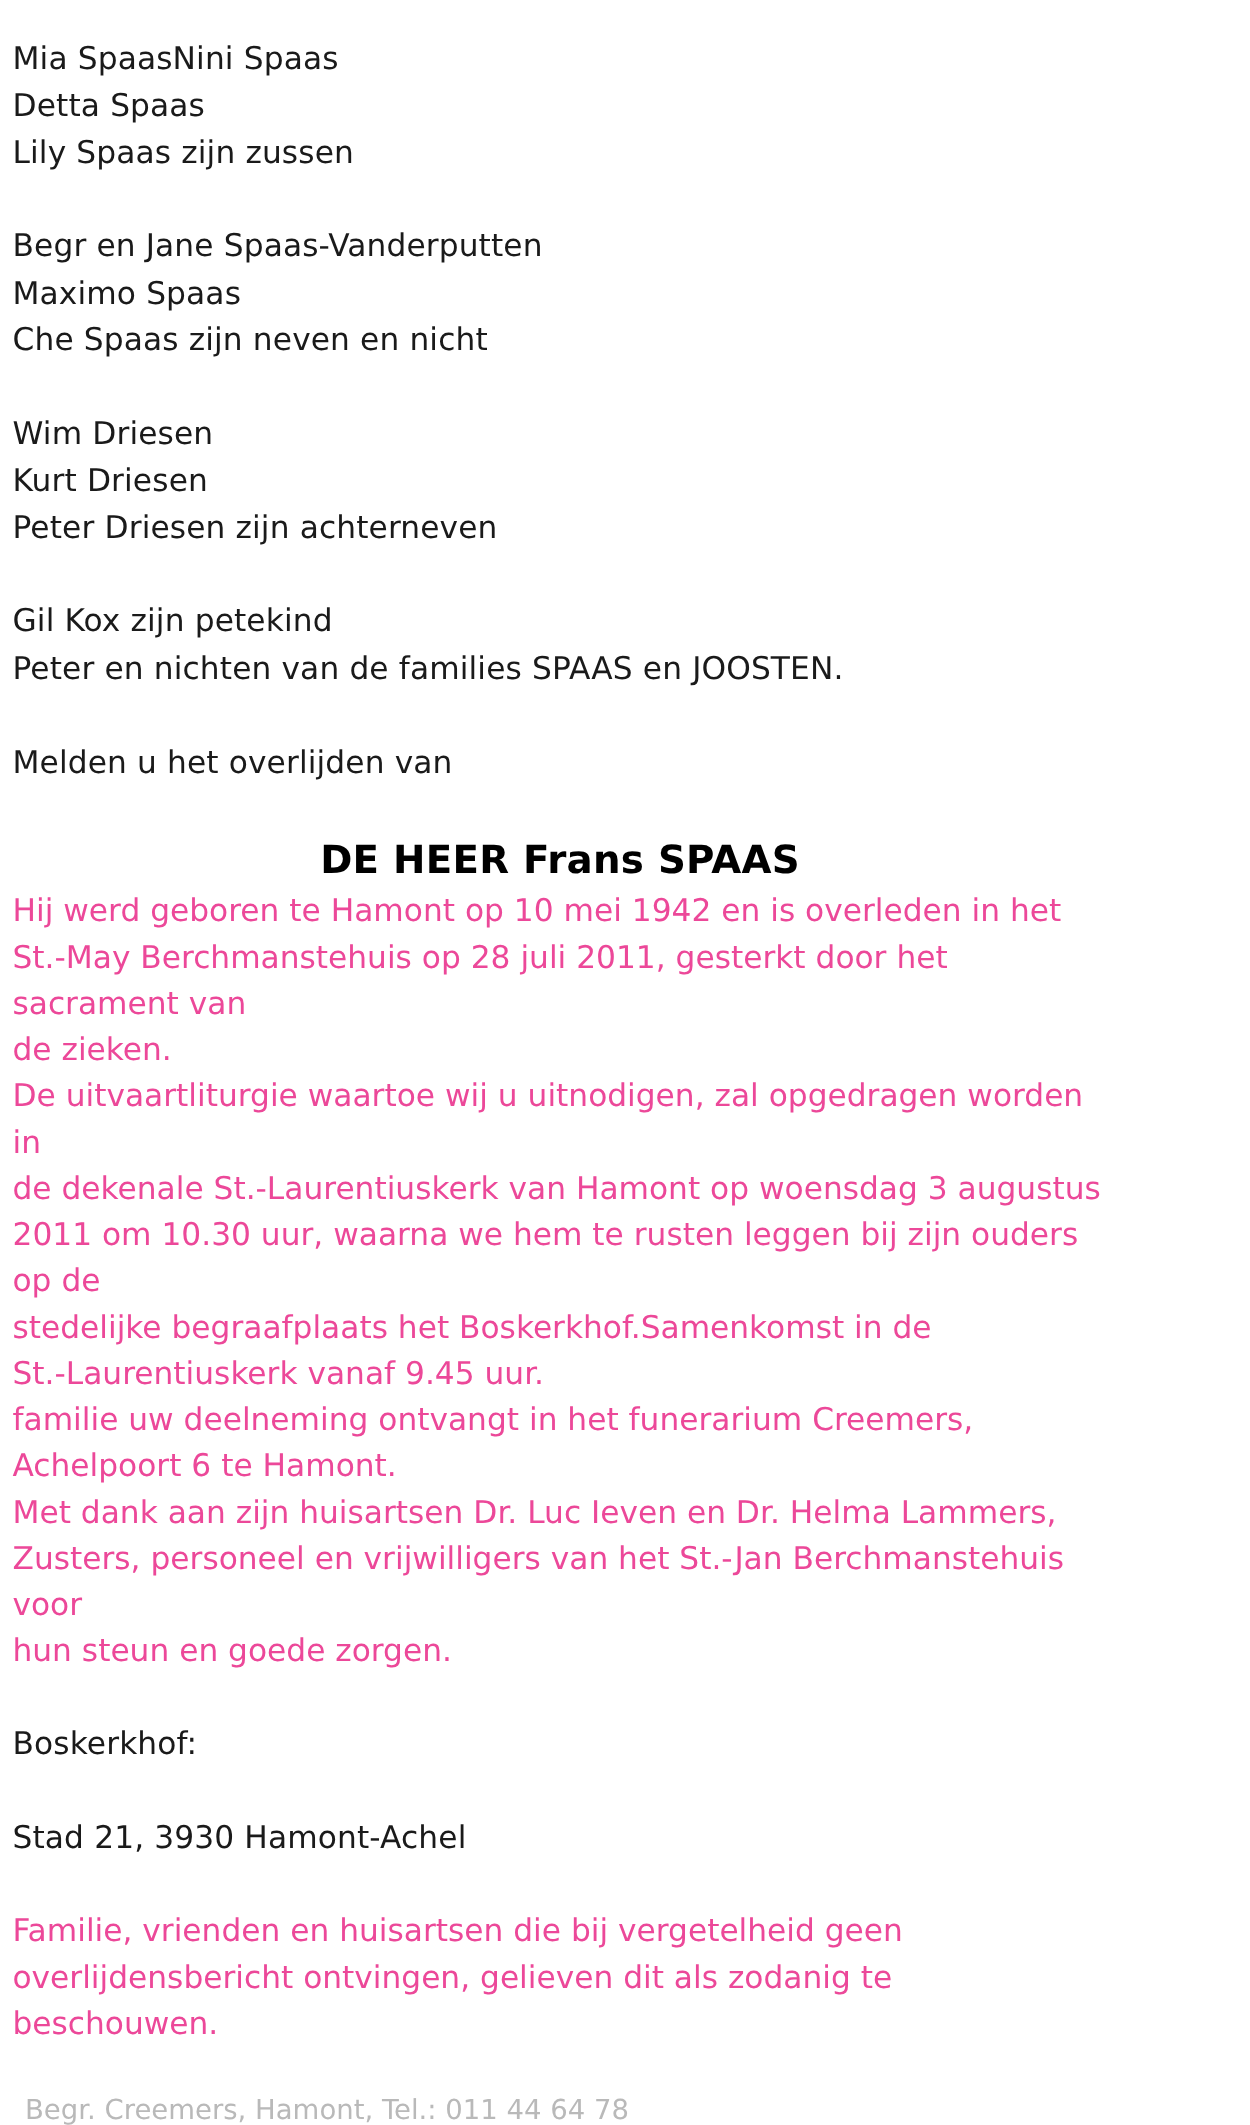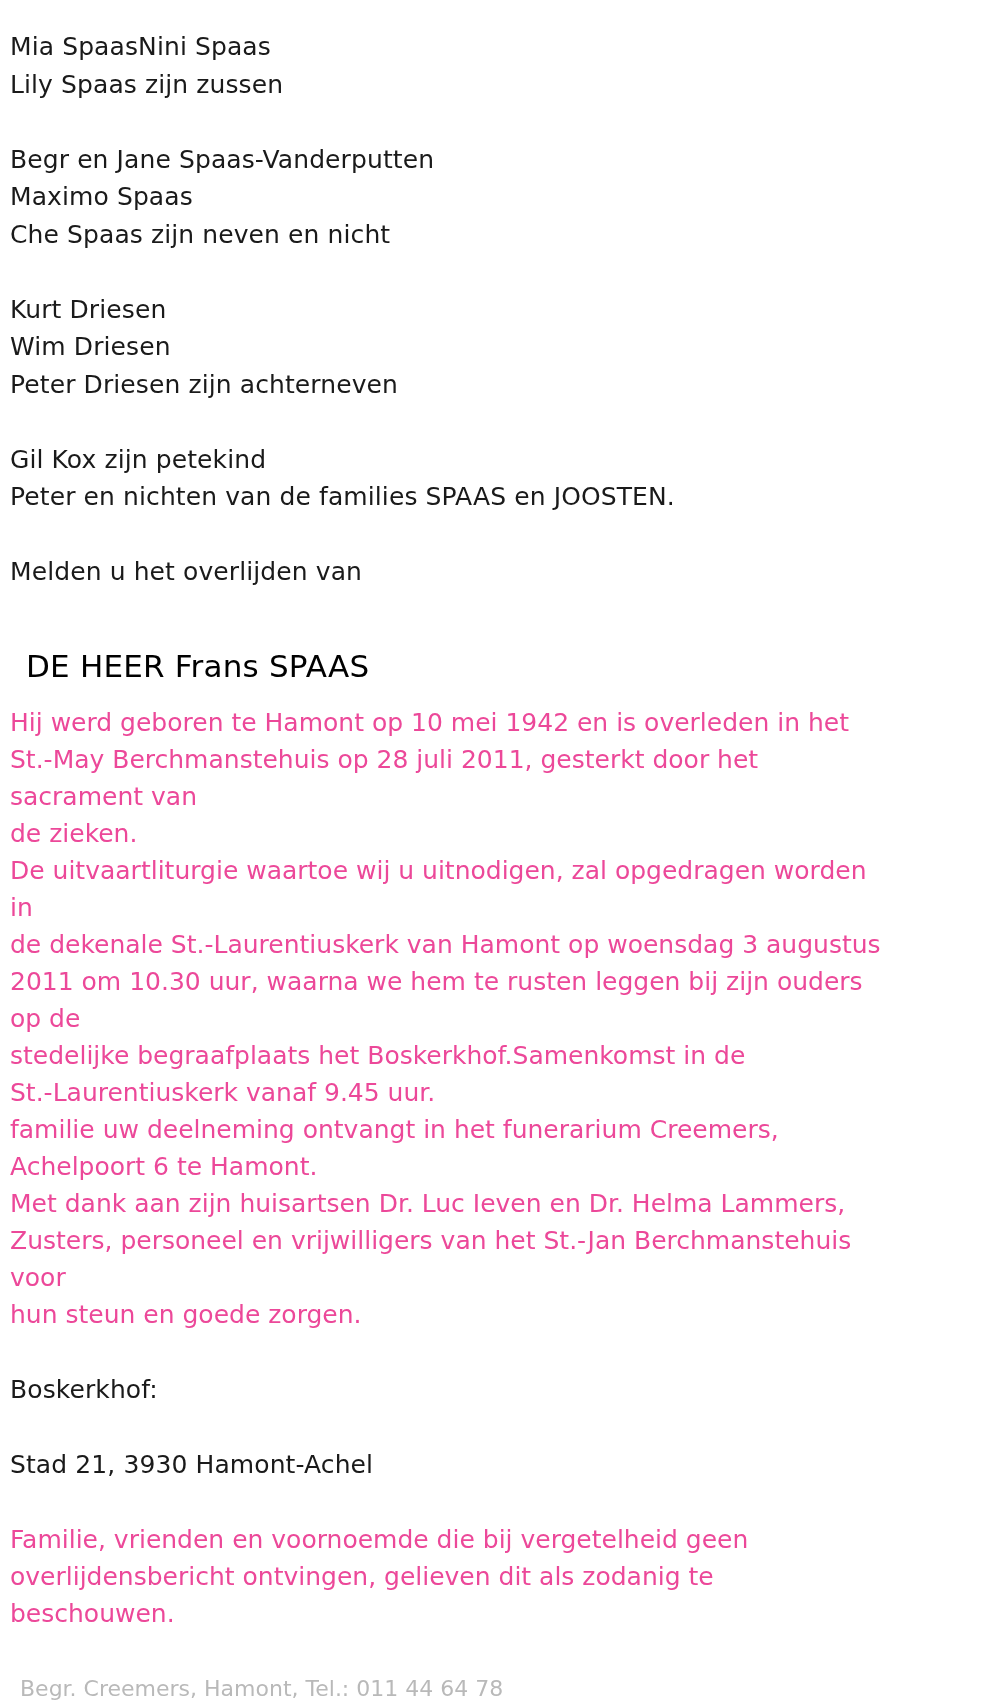--- a/index.html
+++ b/index.html
@@ -31,24 +31,25 @@
   .block {
     margin: 0;
     padding: 0;
   }
   .gap {
     height: 37.5px;
   }
   .deceased-name {
     font-size: 31px;
     line-height: 44px;
-    font-weight: normal;
+    font-weight: bold;
     color: #000000;
-    margin: 16px;
+    margin: 0;
     letter-spacing: 0.2px;
+    text-align: center;
   }
   .body-line {
     font-size: 25px;
     line-height: 37px;
     color: #ec4899;
     white-space: pre-wrap;
   }
   .footer-line {
     font-size: 22px;
     line-height: 32px;
@@ -65,36 +66,37 @@
   }
 </style>
 </head>
 <body>
 
 <div class="page">
   <div class="page-inner">
 
     <div class="block">
       <div class="line">Mia SpaasNini Spaas</div>
+      <div class="line">Detta Spaas</div>
       <div class="line">Lily Spaas zijn zussen</div>
     </div>
 
     <div class="gap"></div>
 
     <div class="block">
       <div class="line">Begr en Jane Spaas-Vanderputten</div>
       <div class="line">Maximo Spaas</div>
       <div class="line">Che Spaas zijn neven en nicht</div>
     </div>
 
     <div class="gap"></div>
 
     <div class="block">
+      <div class="line">Wim Driesen</div>
       <div class="line">Kurt Driesen</div>
-      <div class="line">Wim Driesen</div>
       <div class="line">Peter Driesen zijn achterneven</div>
     </div>
 
     <div class="gap"></div>
 
     <div class="block">
       <div class="line">Gil Kox zijn petekind</div>
       <div class="line">Peter en nichten van de families SPAAS en JOOSTEN.</div>
     </div>
 
@@ -128,21 +130,21 @@
 
     <div class="block">
       <div class="line">Boskerkhof:</div>
       <div class="gap"></div>
       <div class="line">Stad 21, 3930 Hamont-Achel</div>
     </div>
 
     <div class="gap"></div>
 
     <div class="block">
-      <div class="body-line">Familie, vrienden en voornoemde die bij vergetelheid geen</div>
+      <div class="body-line">Familie, vrienden en huisartsen die bij vergetelheid geen</div>
       <div class="body-line">overlijdensbericht ontvingen, gelieven dit als zodanig te beschouwen.</div>
     </div>
 
     <div class="footer-wrap">
       <div class="footer-line">Begr. Creemers, Hamont, Tel.: 011 44 64 78</div>
     </div>
 
   </div>
 </div>
 

